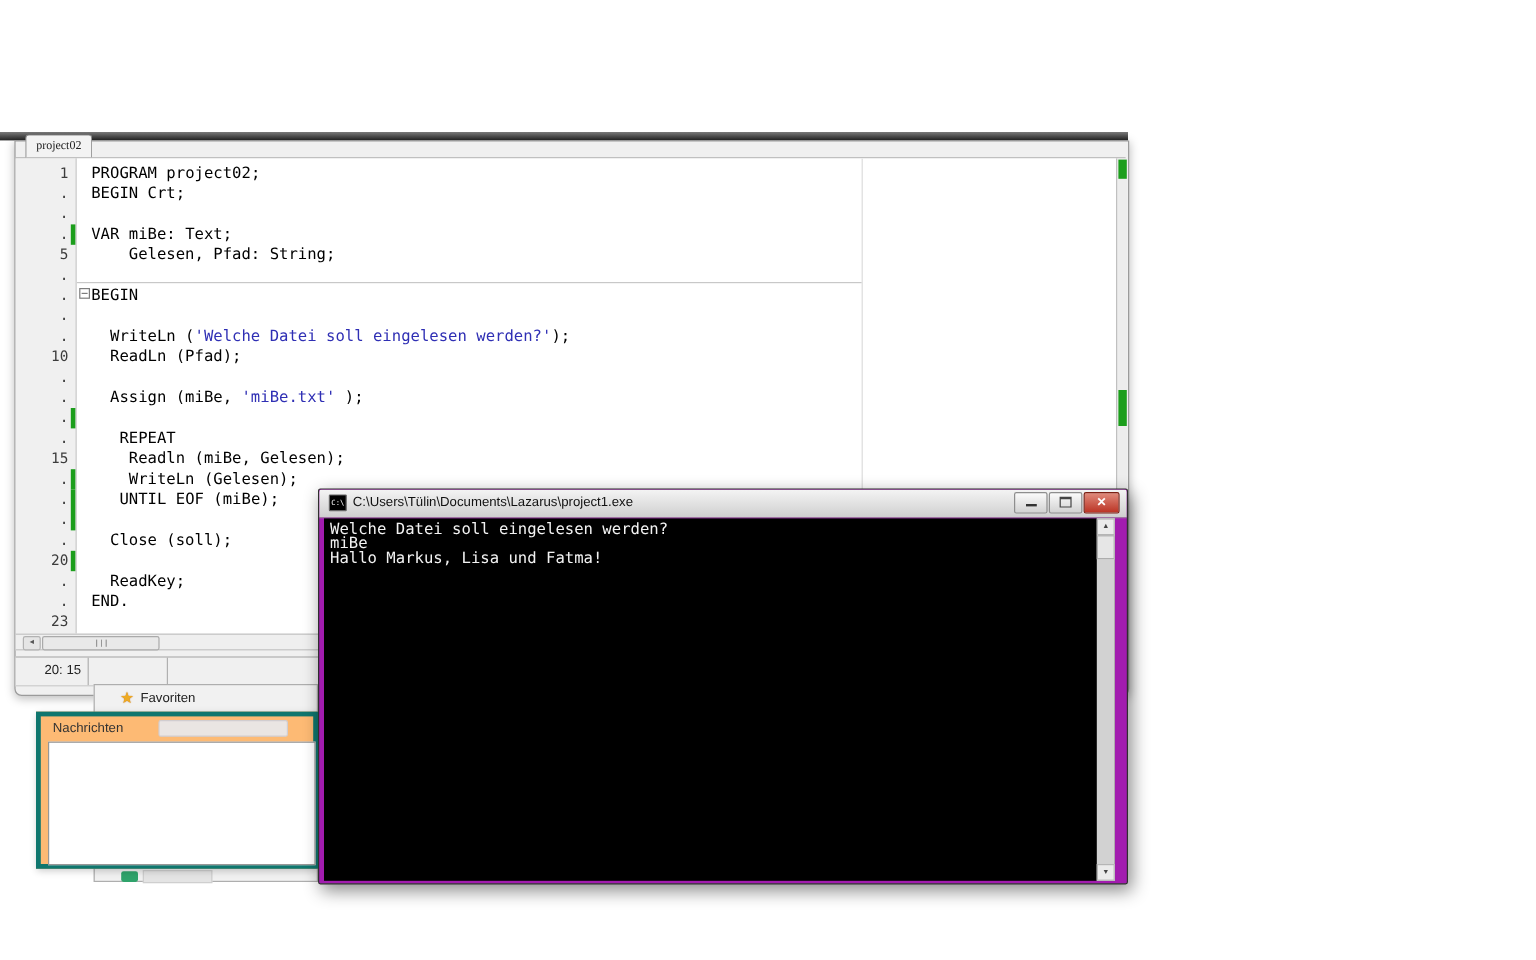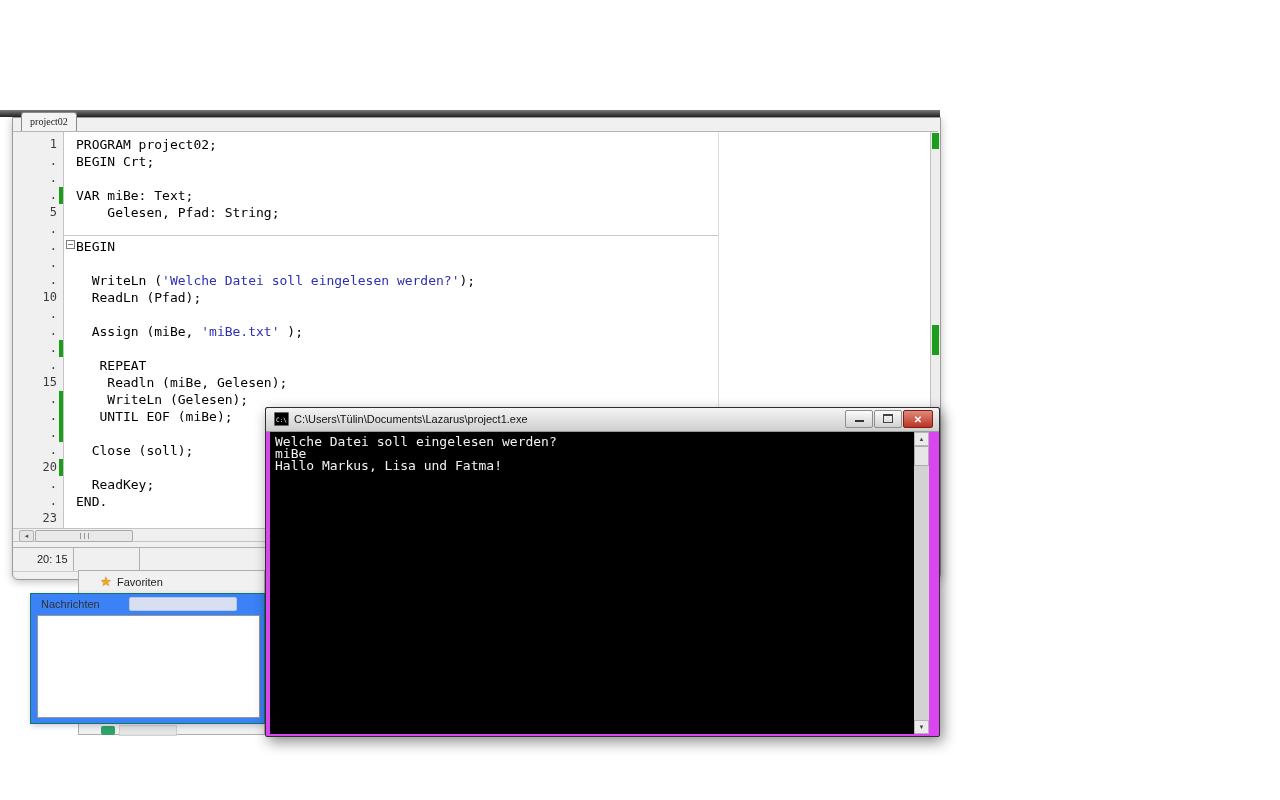--- a/index.html
+++ b/index.html
@@ -59,30 +59,30 @@
   
   .fav-panel{position:absolute;left:78px;top:570px;width:187px;height:165px;background:#f1f1f1;
     border:1px solid #aeaeae;z-index:3;box-sizing:border-box;}
   .fav-row{position:absolute;left:0;top:3px;width:100%;height:18px;}
   .star-ico{position:absolute;left:21px;top:0;font-size:13px;line-height:16px;color:#eeaa22;
     text-shadow:0 0 1px #b05a00;}
   .fav-label{position:absolute;left:38px;top:2px;font-size:11px;color:#222;text-align:center;}
   .frag-teal{position:absolute;left:22px;top:155px;width:14px;height:9px;background:#2fa36b;border-radius:2px;}
   .frag-pale{position:absolute;left:40px;top:154px;width:58px;height:11px;background:#e4e4e4;border:1px solid #cfcfcf;box-sizing:border-box;}
   
-  .msg-window{position:absolute;left:30px;top:593px;width:235px;height:131px;background:#3b82f6;
-    border:1px solid #0f766e;z-index:5;box-shadow:1px 2px 6px rgba(0,0,0,.2);box-sizing:border-box;}
+  .msg-window{position:absolute;left:30px;top:593px;width:235px;height:131px;background:#fdba74;
+    border:4px solid #0f766e;z-index:5;box-shadow:1px 2px 6px rgba(0,0,0,.2);box-sizing:border-box;}
   .msg-title{position:absolute;left:10px;top:4px;font-size:11px;color:#333;}
   .ghost-tab{position:absolute;left:98px;top:3px;width:108px;height:14px;background:#e9eaf0;
     border:1px solid #cdd0da;border-radius:2px;opacity:.9;box-sizing:border-box;}
   .msg-list{position:absolute;left:6px;top:21px;width:223px;height:103px;background:#ffffff;
     border:1px solid #979797;box-sizing:border-box;}
   
   .console-window{position:absolute;left:265px;top:407px;width:675px;height:330px;
-    background:#d946ef;border:1px solid #2f2f2f;border-radius:2px;
+    background:#a21caf;border:1px solid #2f2f2f;border-radius:2px;
     box-shadow:3px 5px 14px rgba(0,0,0,.45);z-index:10;box-sizing:border-box;}
   .console-titlebar{position:absolute;left:0;top:0;width:100%;height:24px;
     background:linear-gradient(#f4f4f4,#cfcfcf);border-bottom:1px solid #9a9a9a;border-radius:2px 2px 0 0;box-sizing:border-box;}
   .cmd-icon{position:absolute;left:8px;top:4px;width:15px;height:14px;background:#000;color:#fff;
     font-family:"DejaVu Sans Mono",monospace;font-size:6px;line-height:14px;text-align:center;
     border:1px solid #666;border-radius:1px;box-sizing:border-box;}
   .console-title{position:absolute;left:28px;top:5px;font-size:11px;color:#111;white-space:nowrap;}
   .win-buttons{position:absolute;right:6px;top:2px;display:flex;}
   .wbtn{width:28px;height:18px;margin-left:1px;background:linear-gradient(#fbfbfb,#d2d2d2);
     border:1px solid #8e8e8e;border-radius:2px;display:flex;align-items:flex-end;justify-content:center;

